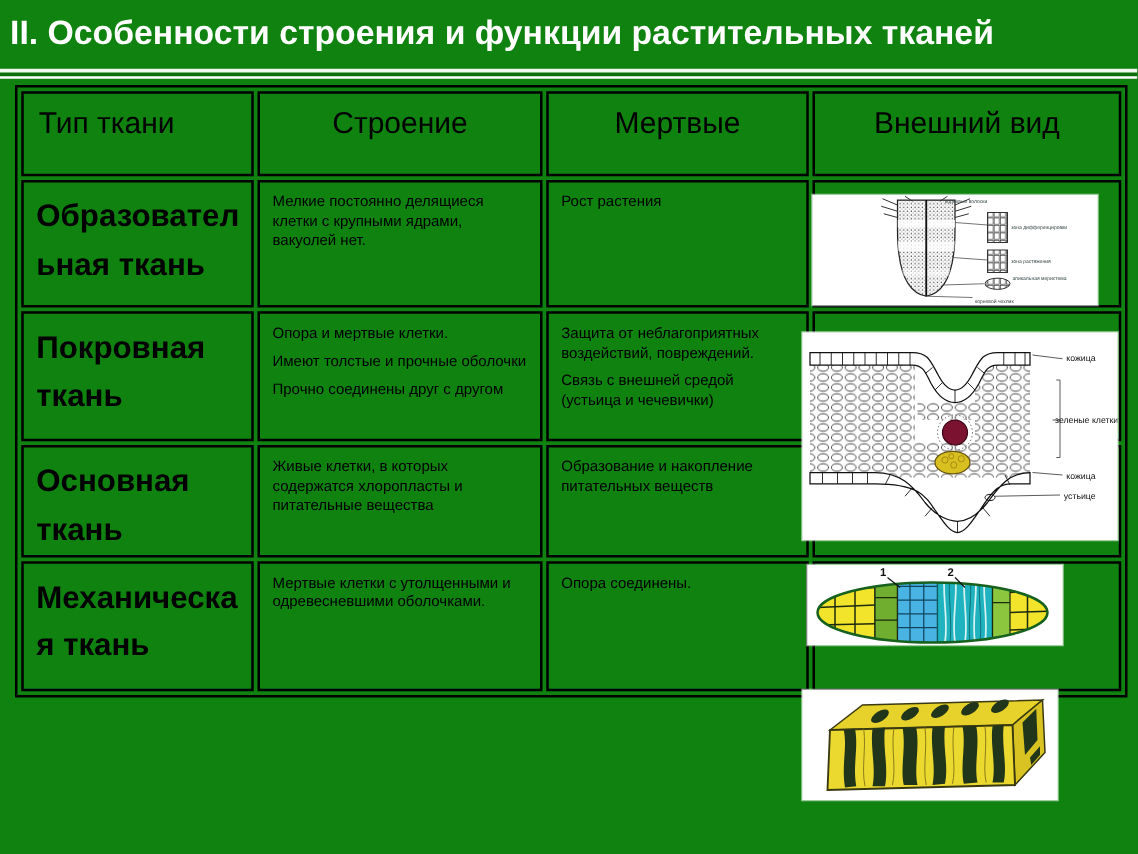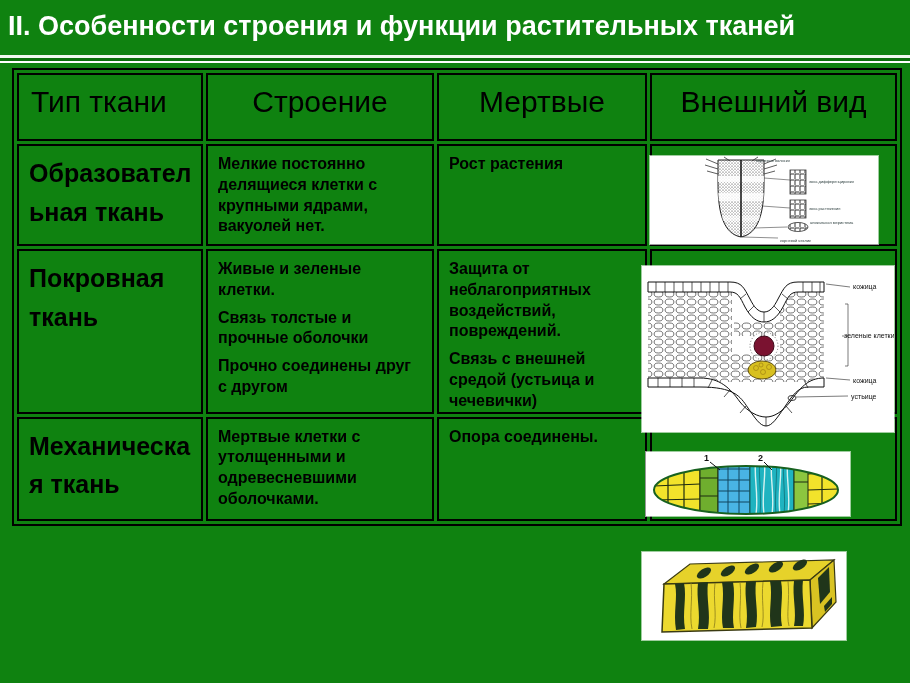--- a/index.html
+++ b/index.html
@@ -26,31 +26,31 @@
     border-collapse:separate;border-spacing:3px;
     border:2px solid #000;table-layout:fixed;
     background:transparent;
   }
   .tbl td,.tbl th{
     border:2px solid #000;box-sizing:border-box;
     vertical-align:top;color:#000;overflow:hidden;
     background:#0f8210;
   }
   .tbl th{
-    font-size:30px;font-weight:normal;text-align:center;
+    font-size:24px;font-weight:normal;text-align:center;
     padding-top:10px;
   }
   .tbl th.first{text-align:left;padding-left:12px;}
   .type-cell{
     font-size:25px;font-weight:bold;line-height:1.55;
     padding:8px 6px 0 10px;
     word-break:break-word;overflow-wrap:anywhere;
   }
   .small-cell{
-    font-size:16px;font-weight:bold;line-height:1.3;
+    font-size:12px;font-weight:normal;line-height:1.3;
     padding:8px 10px 0 10px;
   }
   .para{margin:0 0 7px 0;}
   .para:last-child{margin-bottom:0;}
 
   .img-box{
     position:absolute;background:#ffffff;z-index:5;
     box-shadow:0 0 0 1px rgba(255,255,255,0.6);
   }
   .img-box svg{display:block;width:100%;height:100%;}
@@ -90,27 +90,37 @@
             <div class="para">Мелкие постоянно делящиеся клетки с крупными ядрами, вакуолей нет.</div>
           </td>
       <td class="small-cell">
             <div class="para">Рост растения</div>
           </td>
       <td></td>
     </tr>
     <tr style="height:104px">
       <td class="type-cell">Покровная ткань</td>
       <td class="small-cell">
-            <div class="para">Живые и зеленые клетки.</div>
-            <div class="para">Связь толстые и прочные оболочки</div>
+            <div class="para">Опора и мертвые клетки.</div>
+            <div class="para">Имеют толстые и прочные оболочки</div>
             <div class="para">Прочно соединены друг с другом</div>
           </td>
       <td class="small-cell">
             <div class="para">Защита от неблагоприятных воздействий, повреждений.</div>
             <div class="para">Связь с внешней средой (устьица и чечевички)</div>
+          </td>
+      <td></td>
+    </tr>
+    <tr style="height:64px">
+      <td class="type-cell">Основная ткань</td>
+      <td class="small-cell">
+            <div class="para">Живые клетки, в которых содержатся хлоропласты и питательные вещества</div>
+          </td>
+      <td class="small-cell">
+            <div class="para">Образование и накопление питательных веществ</div>
           </td>
       <td></td>
     </tr>
     <tr style="height:104px">
       <td class="type-cell">Механическая ткань</td>
       <td class="small-cell">
             <div class="para">Мертвые клетки с утолщенными и одревесневшими оболочками.</div>
           </td>
       <td class="small-cell">
             <div class="para">Опора соединены.</div>

